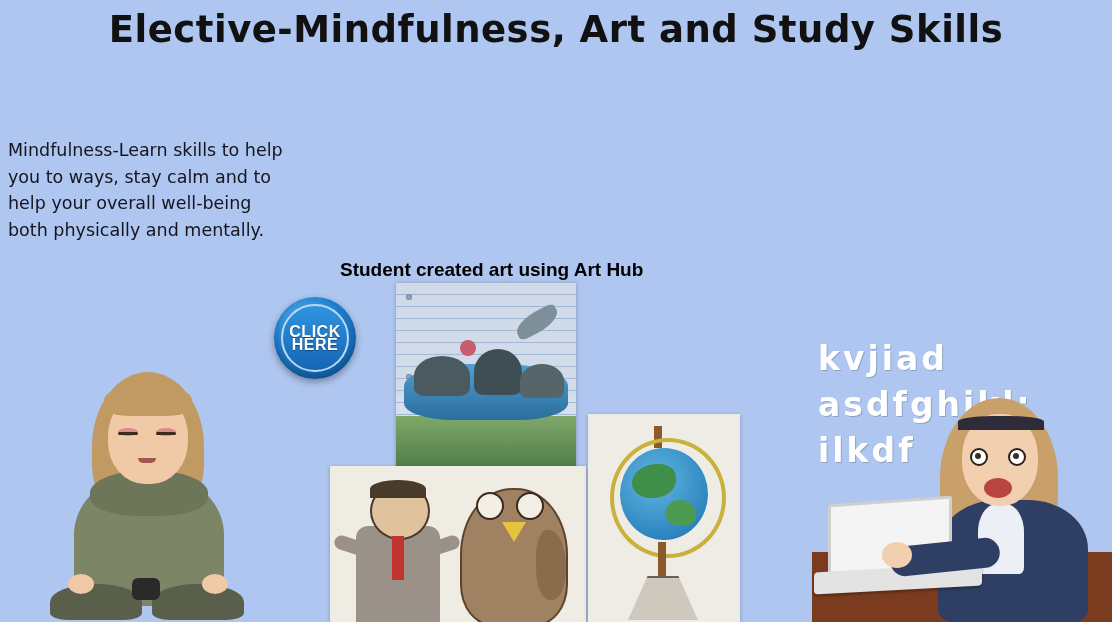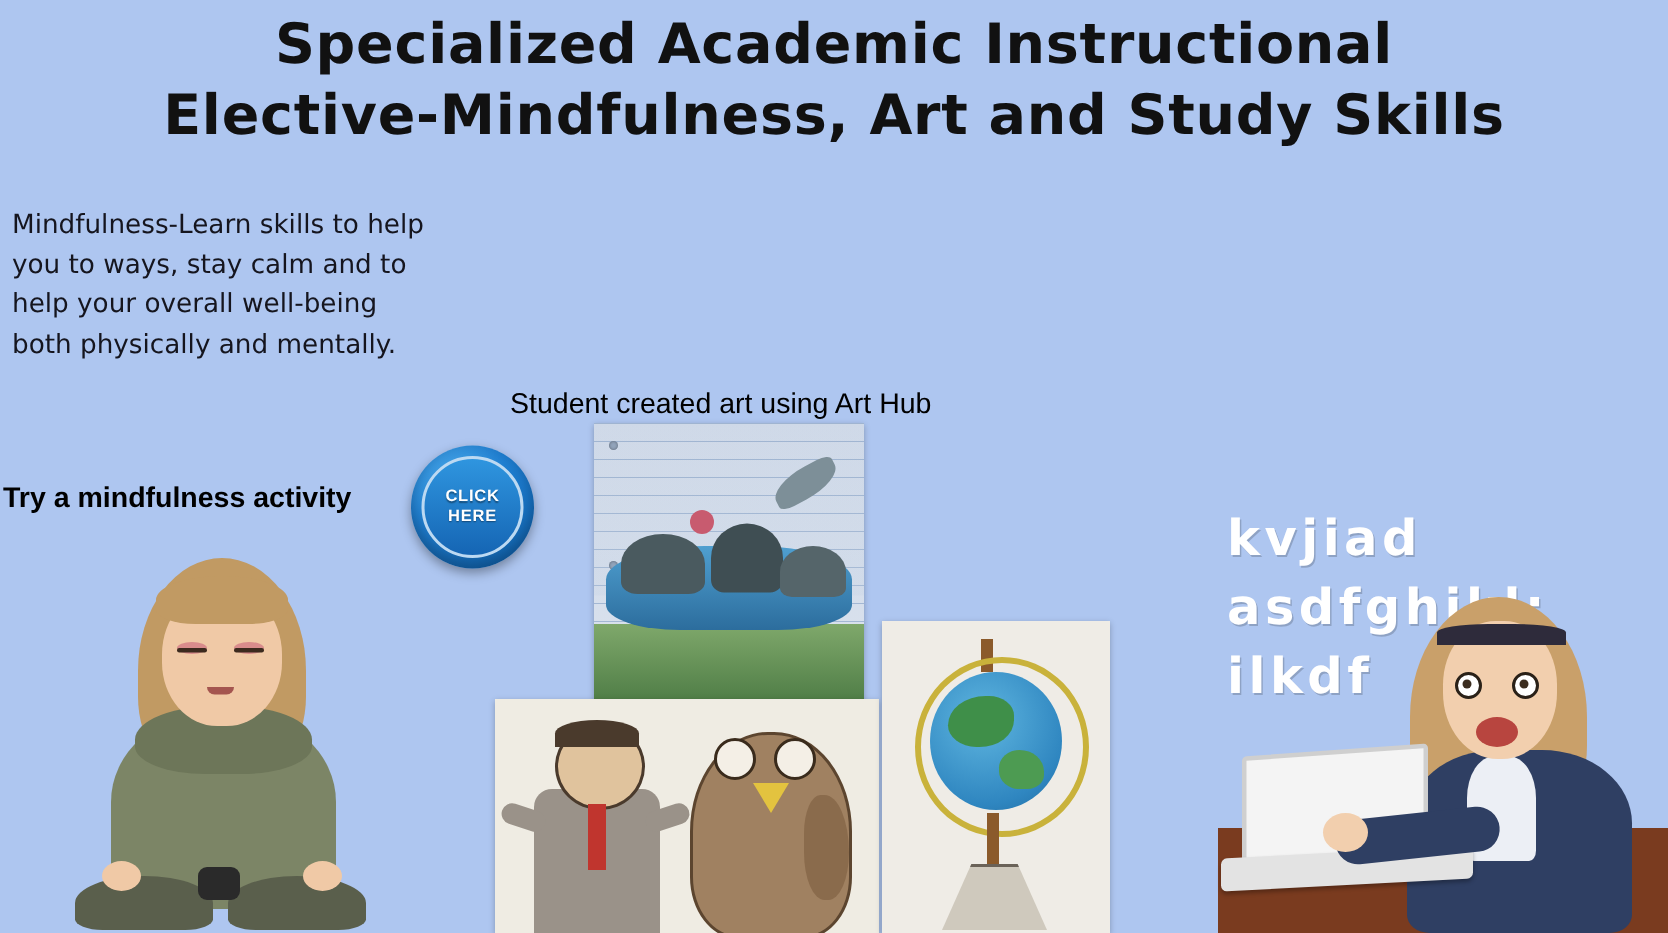--- a/index.html
+++ b/index.html
@@ -64,21 +64,21 @@
     top: 131px;
     width: 365px;
   }
 
   
   .art-caption {
     position: absolute;
     left: 340px;
     top: 259px;
     font-size: 19px;
-    font-weight: normal;
+    font-weight: bold;
     color: #000;
     font-family: "Liberation Sans", sans-serif;
   }
 
   
   .activity-label {
     position: absolute;
     left: 2px;
     top: 322px;
     font-size: 19px;
@@ -108,21 +108,21 @@
     border-radius: 50%;
     background: linear-gradient(180deg, #2f95df 0%, #1565b4 100%);
     border: 2px solid #bcd9f2;
     display: flex;
     flex-direction: column;
     align-items: center;
     justify-content: center;
     color: #fff;
     font-family: "Liberation Sans", sans-serif;
     font-weight: bold;
-    font-size: 11px;
+    font-size: 16px;
     line-height: 13px;
     letter-spacing: 0.5px;
     text-shadow: 0 1px 1px rgba(0,0,0,0.4);
   }
 
   
   .handwriting {
     position: absolute;
     left: 818px;
     top: 336px;
@@ -560,33 +560,31 @@
     transform: skewY(-3deg);
     box-shadow: 0 2px 3px rgba(0,0,0,0.3);
   }
 </style>
 </head>
 <body>
 
 <div class="slide">
 
   <div class="title">
-    <span>Specialized Academic Instructional</span>
     <span class="line2">Elective-Mindfulness, Art and Study Skills</span>
   </div>
 
   <div class="col col-mindfulness">
     <b>Mindfulness</b><span>-Learn skills to help you to ways, stay calm and to help your overall well-being both physically and mentally.</span>
   </div>
 
 
 
   <div class="art-caption">Student created art using Art Hub</div>
 
-  <div class="activity-label">Try a mindfulness activity</div>
 
   <div class="click-here">
     <div class="inner">
       <span>CLICK</span>
       <span>HERE</span>
     </div>
   </div>
 
   <div class="handwriting">
     <div>kvjiad</div>

